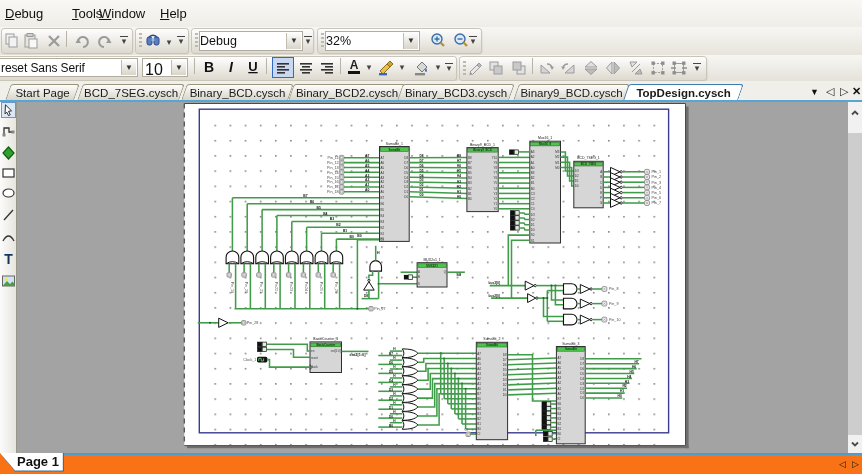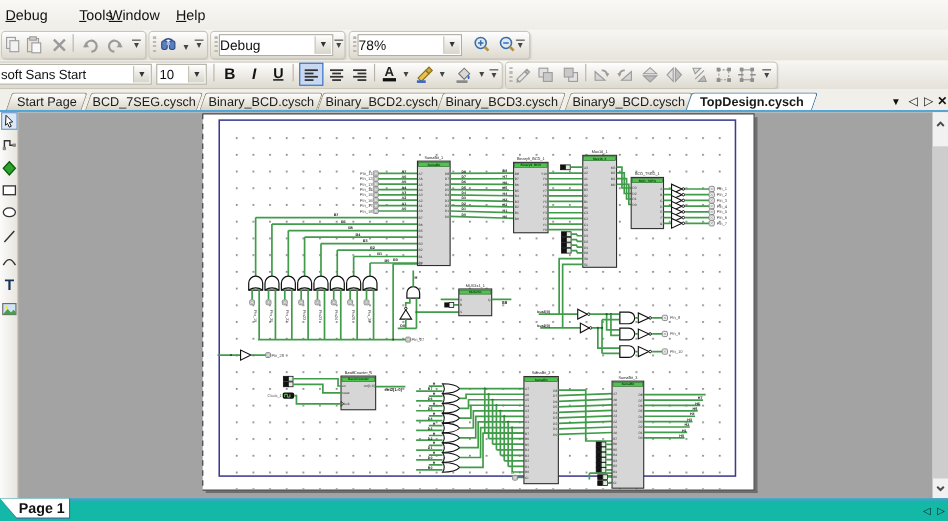--- a/index.html
+++ b/index.html
@@ -19,21 +19,21 @@
 #tabline{position:absolute;left:0;top:19px;width:862px;height:2px;background:#55a6d4;}
 .tab{position:absolute;top:3px;height:16px;background:linear-gradient(#fefdfb,#d9d5c9);border:1px solid #98957f;border-bottom:none;border-radius:3px 3px 0 0;transform:skewX(-19deg);}
 .tab span{display:block;transform:skewX(19deg);font-size:11.5px;color:#1a1a1a;padding:1.5px 2px 0 2px;text-align:center;white-space:nowrap;}
 .tab.act{background:#fff;border-color:#3f7cae;z-index:3;}
 .tab.act span{font-weight:bold;}
 .tbtns{position:absolute;top:4px;font-size:11px;color:#111;}
 #palette{position:absolute;left:0;top:102px;width:17px;height:351px;background:linear-gradient(90deg,#fbfbfa,#e7e5de);border-right:1px solid #99968c;}
 .pic{position:absolute;left:1px;width:15px;height:16px;}
 #vscroll{position:absolute;left:848px;top:102px;width:14px;height:351px;background:#f1f1f1;}
 #vthumb{position:absolute;left:0px;top:31px;width:14px;height:302px;background:#cdcdcd;}
-#pagebar{position:absolute;left:0;top:453px;width:862px;height:21px;background:#14b8a6;}
+#pagebar{position:absolute;left:0;top:453px;width:862px;height:21px;background:#f97316;}
 #pgline{position:absolute;left:62px;top:0;right:0;height:2px;background:#4f9bcb;}
 #ptab_o{position:absolute;left:0px;top:0px;width:64px;height:18.5px;background:#3f6e95;clip-path:polygon(0 0,100% 0,100% 100%,15px 100%);}
 #ptab_i{position:absolute;left:0px;top:0px;width:62.8px;height:17.5px;background:#fff;clip-path:polygon(0 0,100% 0,100% 100%,15px 100%);font-size:13px;font-weight:bold;color:#111;padding:1px 0 0 17px;}
 .pgarr{position:absolute;top:6px;font-size:9px;color:#111;}
 </style></head>
 <body>
 <div id="menubar">
     <span style="left:5px"><u>D</u>ebug</span>
     <span style="left:72px"><u>T</u>ools</span>
     <span style="left:99px"><u>W</u>indow</span>
@@ -79,43 +79,43 @@
     </div>
 <div class="combo" style="left:199px;top:4px;width:104px">
       <span class="cv" style="left:0px">Debug</span>
       <div class="cbtn">▼</div>
     </div>
 <div class="chev" style="left:303px;top:9px"><b></b>▾</div>
 <div class="tgrp" style="left:318px;top:2px;width:163px;height:24px">
       <div class="grip"></div>
     </div>
 <div class="combo" style="left:325px;top:4px;width:95px">
-      <span class="cv" style="left:0px">78%</span>
+      <span class="cv" style="left:0px">32%</span>
       <div class="cbtn">▼</div>
     </div>
 <svg class="ticon" style="left:429px;top:5px" viewBox="0 0 18 18">
       <circle cx="8" cy="7" r="5" fill="#dce9f7" stroke="#3a6ea5" stroke-width="1.4"></circle>
       <path d="M8 4.5 V9.5 M5.5 7 H10.5" stroke="#3a6ea5" stroke-width="1.4"></path>
       <path d="M11.5 10.5 L15 14" stroke="#b8913d" stroke-width="2.4"></path>
     </svg>
     <svg class="ticon" style="left:452px;top:5px" viewBox="0 0 18 18">
       <circle cx="8" cy="7" r="5" fill="#dce9f7" stroke="#3a6ea5" stroke-width="1.4"></circle>
       <path d="M5.5 7 H10.5" stroke="#3a6ea5" stroke-width="1.4"></path>
       <path d="M11.5 10.5 L15 14" stroke="#b8913d" stroke-width="2.4"></path>
     </svg>
 <div class="chev" style="left:468px;top:9px"><b></b>▾</div>
 </div>
 <div id="row3">
 <div class="tgrp" style="left:-6px;top:2px;width:462px;height:23px"></div>
 <div class="combo" style="left:-2px;top:3px;width:140px;height:19px">
-      <span class="cv" style="top:2px;left:2px;font-size:12px;letter-spacing:-0.1px">soft Sans Start</span>
+      <span class="cv" style="top:2px;left:2px;font-size:12px;letter-spacing:-0.1px">reset Sans Serif</span>
       <div class="cbtn">▼</div>
     </div>
 <div class="combo" style="left:142px;top:3px;width:46px;height:19px">
-      <span class="cv" style="top:2px;left:2px;font-size:12px">10</span>
+      <span class="cv" style="top:2px;left:2px;font-size:16px">10</span>
       <div class="cbtn">▼</div>
     </div>
 <div class="tsep" style="left:194px;top:3px"></div>
 <svg class="ticon" style="left:200px;top:3px" viewBox="0 0 18 18">
       <text x="9" y="14" font-size="14" font-weight="bold" fill="#111" text-anchor="middle">B</text>
     </svg>
     <svg class="ticon" style="left:222px;top:3px" viewBox="0 0 18 18">
       <text x="9" y="14" font-size="14" font-style="italic" font-weight="bold" fill="#111" text-anchor="middle">I</text>
     </svg>
     <svg class="ticon" style="left:244px;top:3px" viewBox="0 0 18 18">

